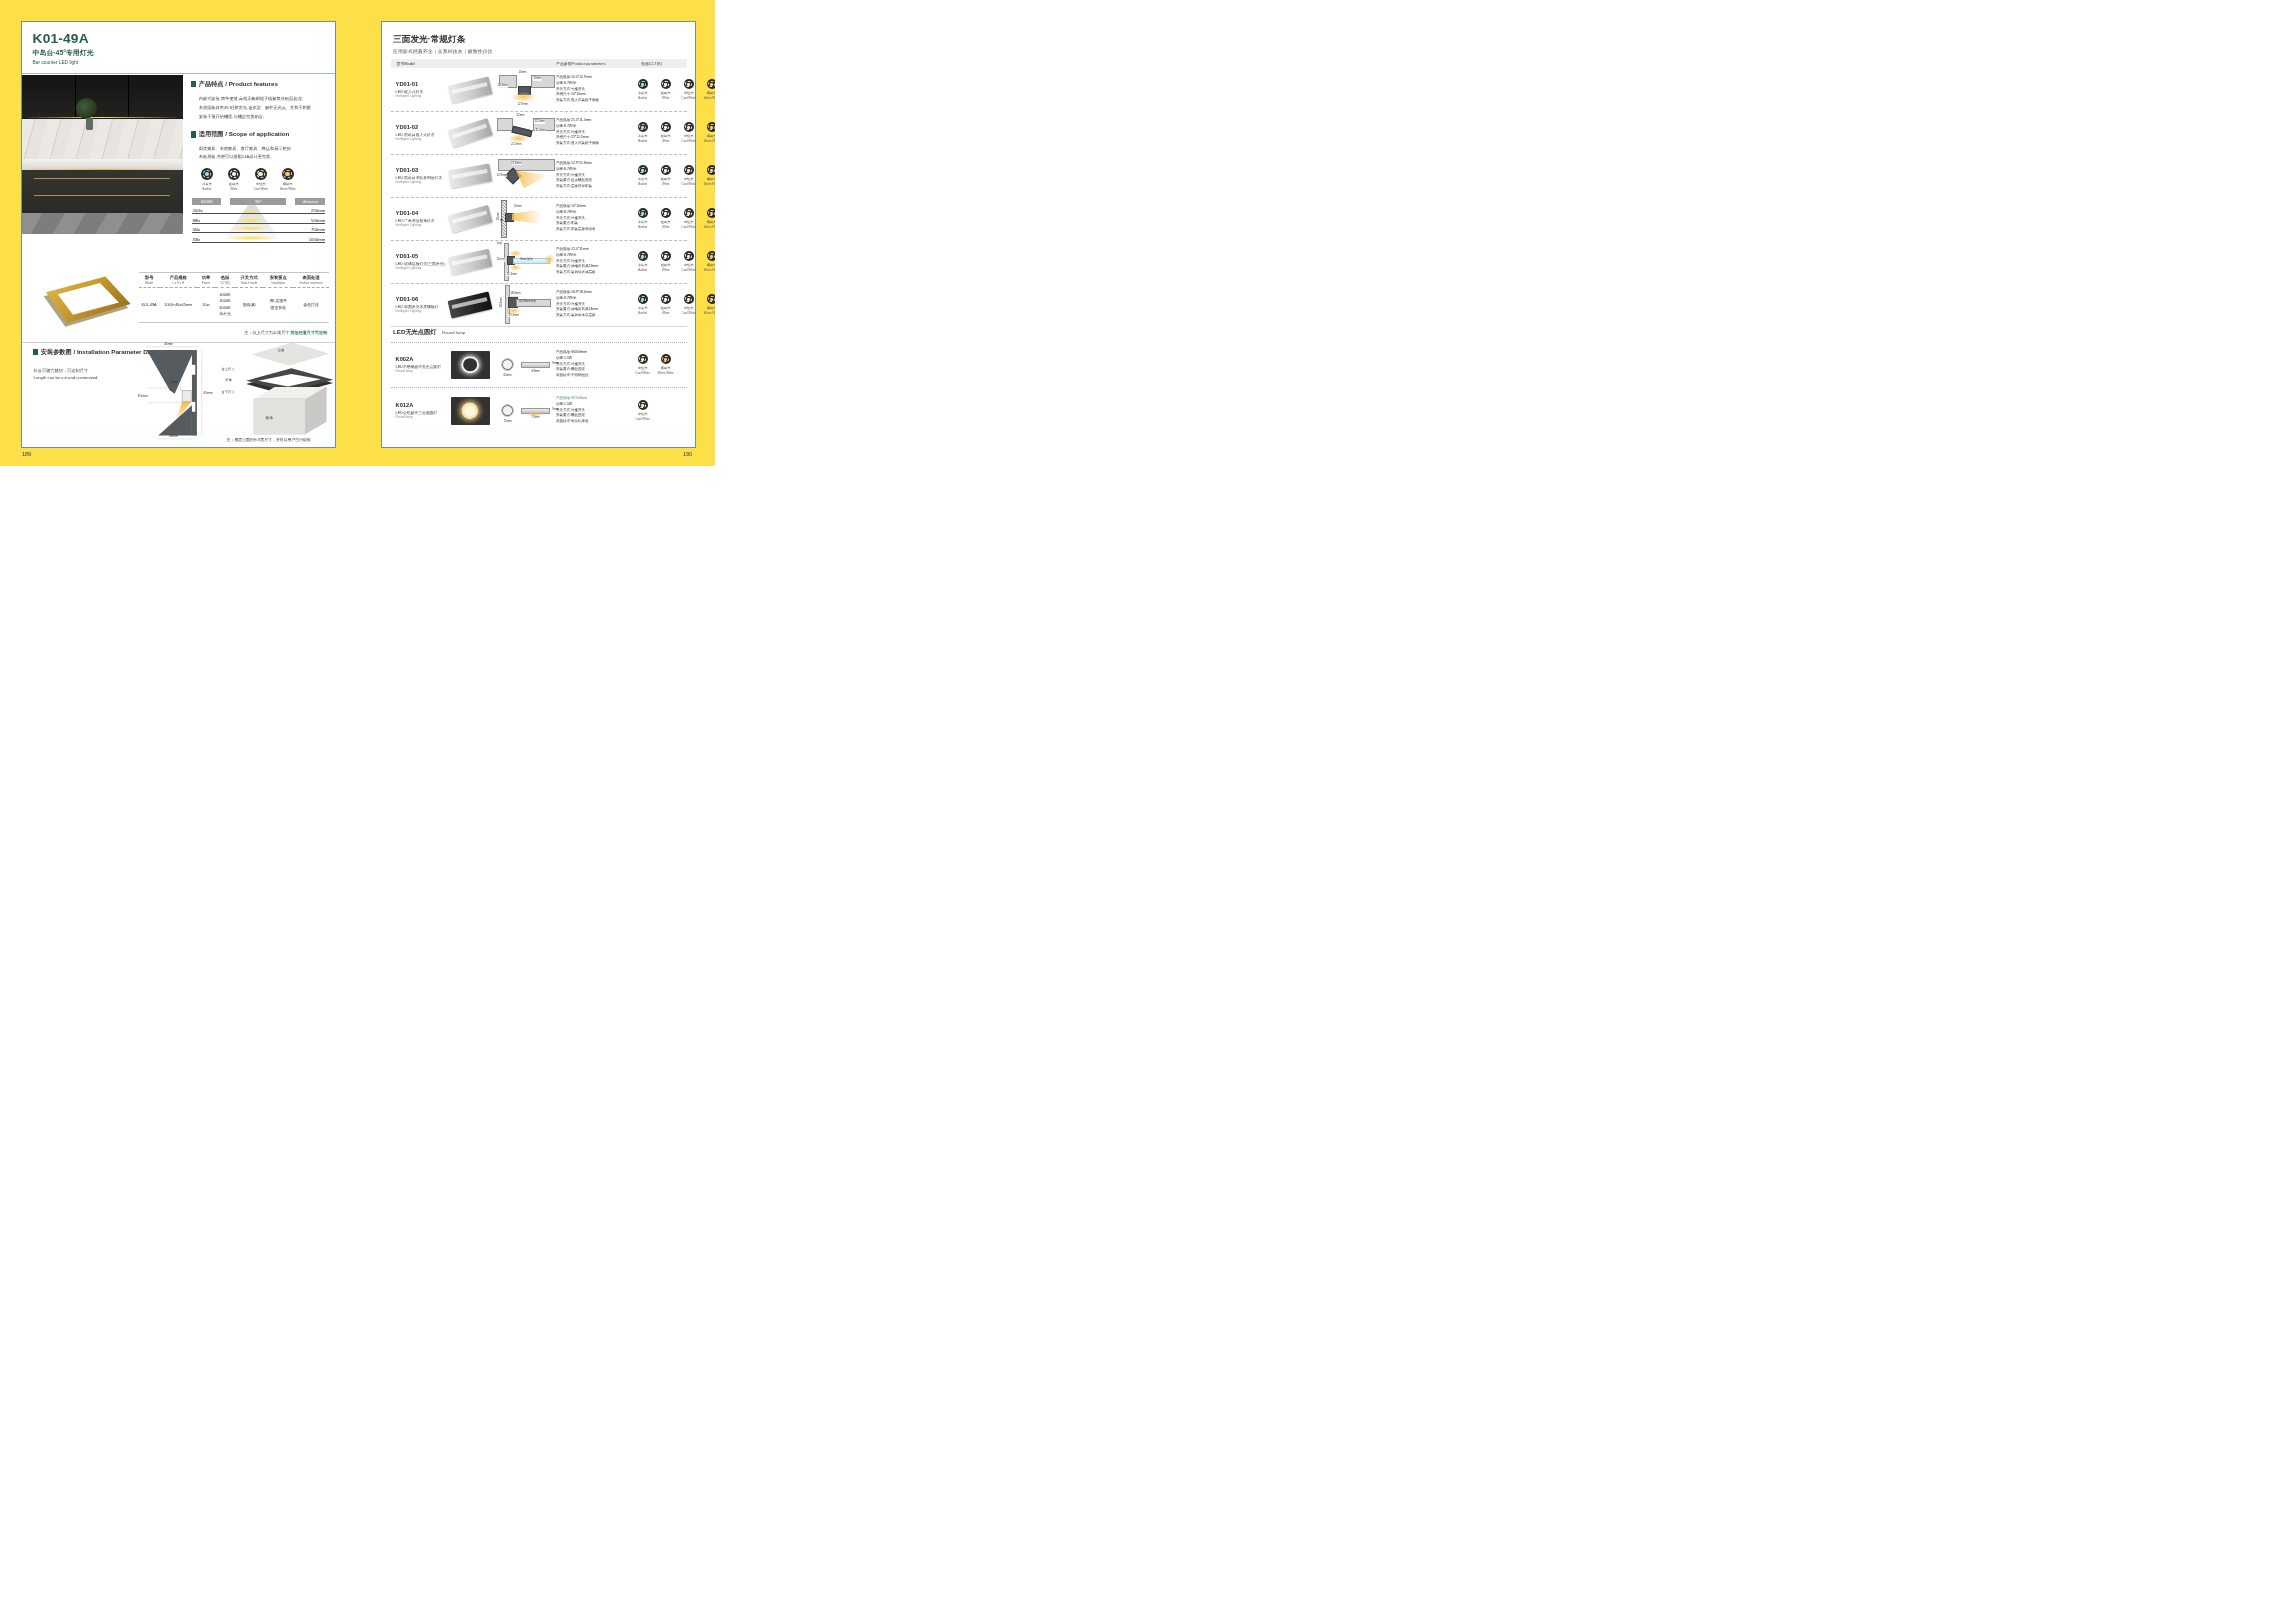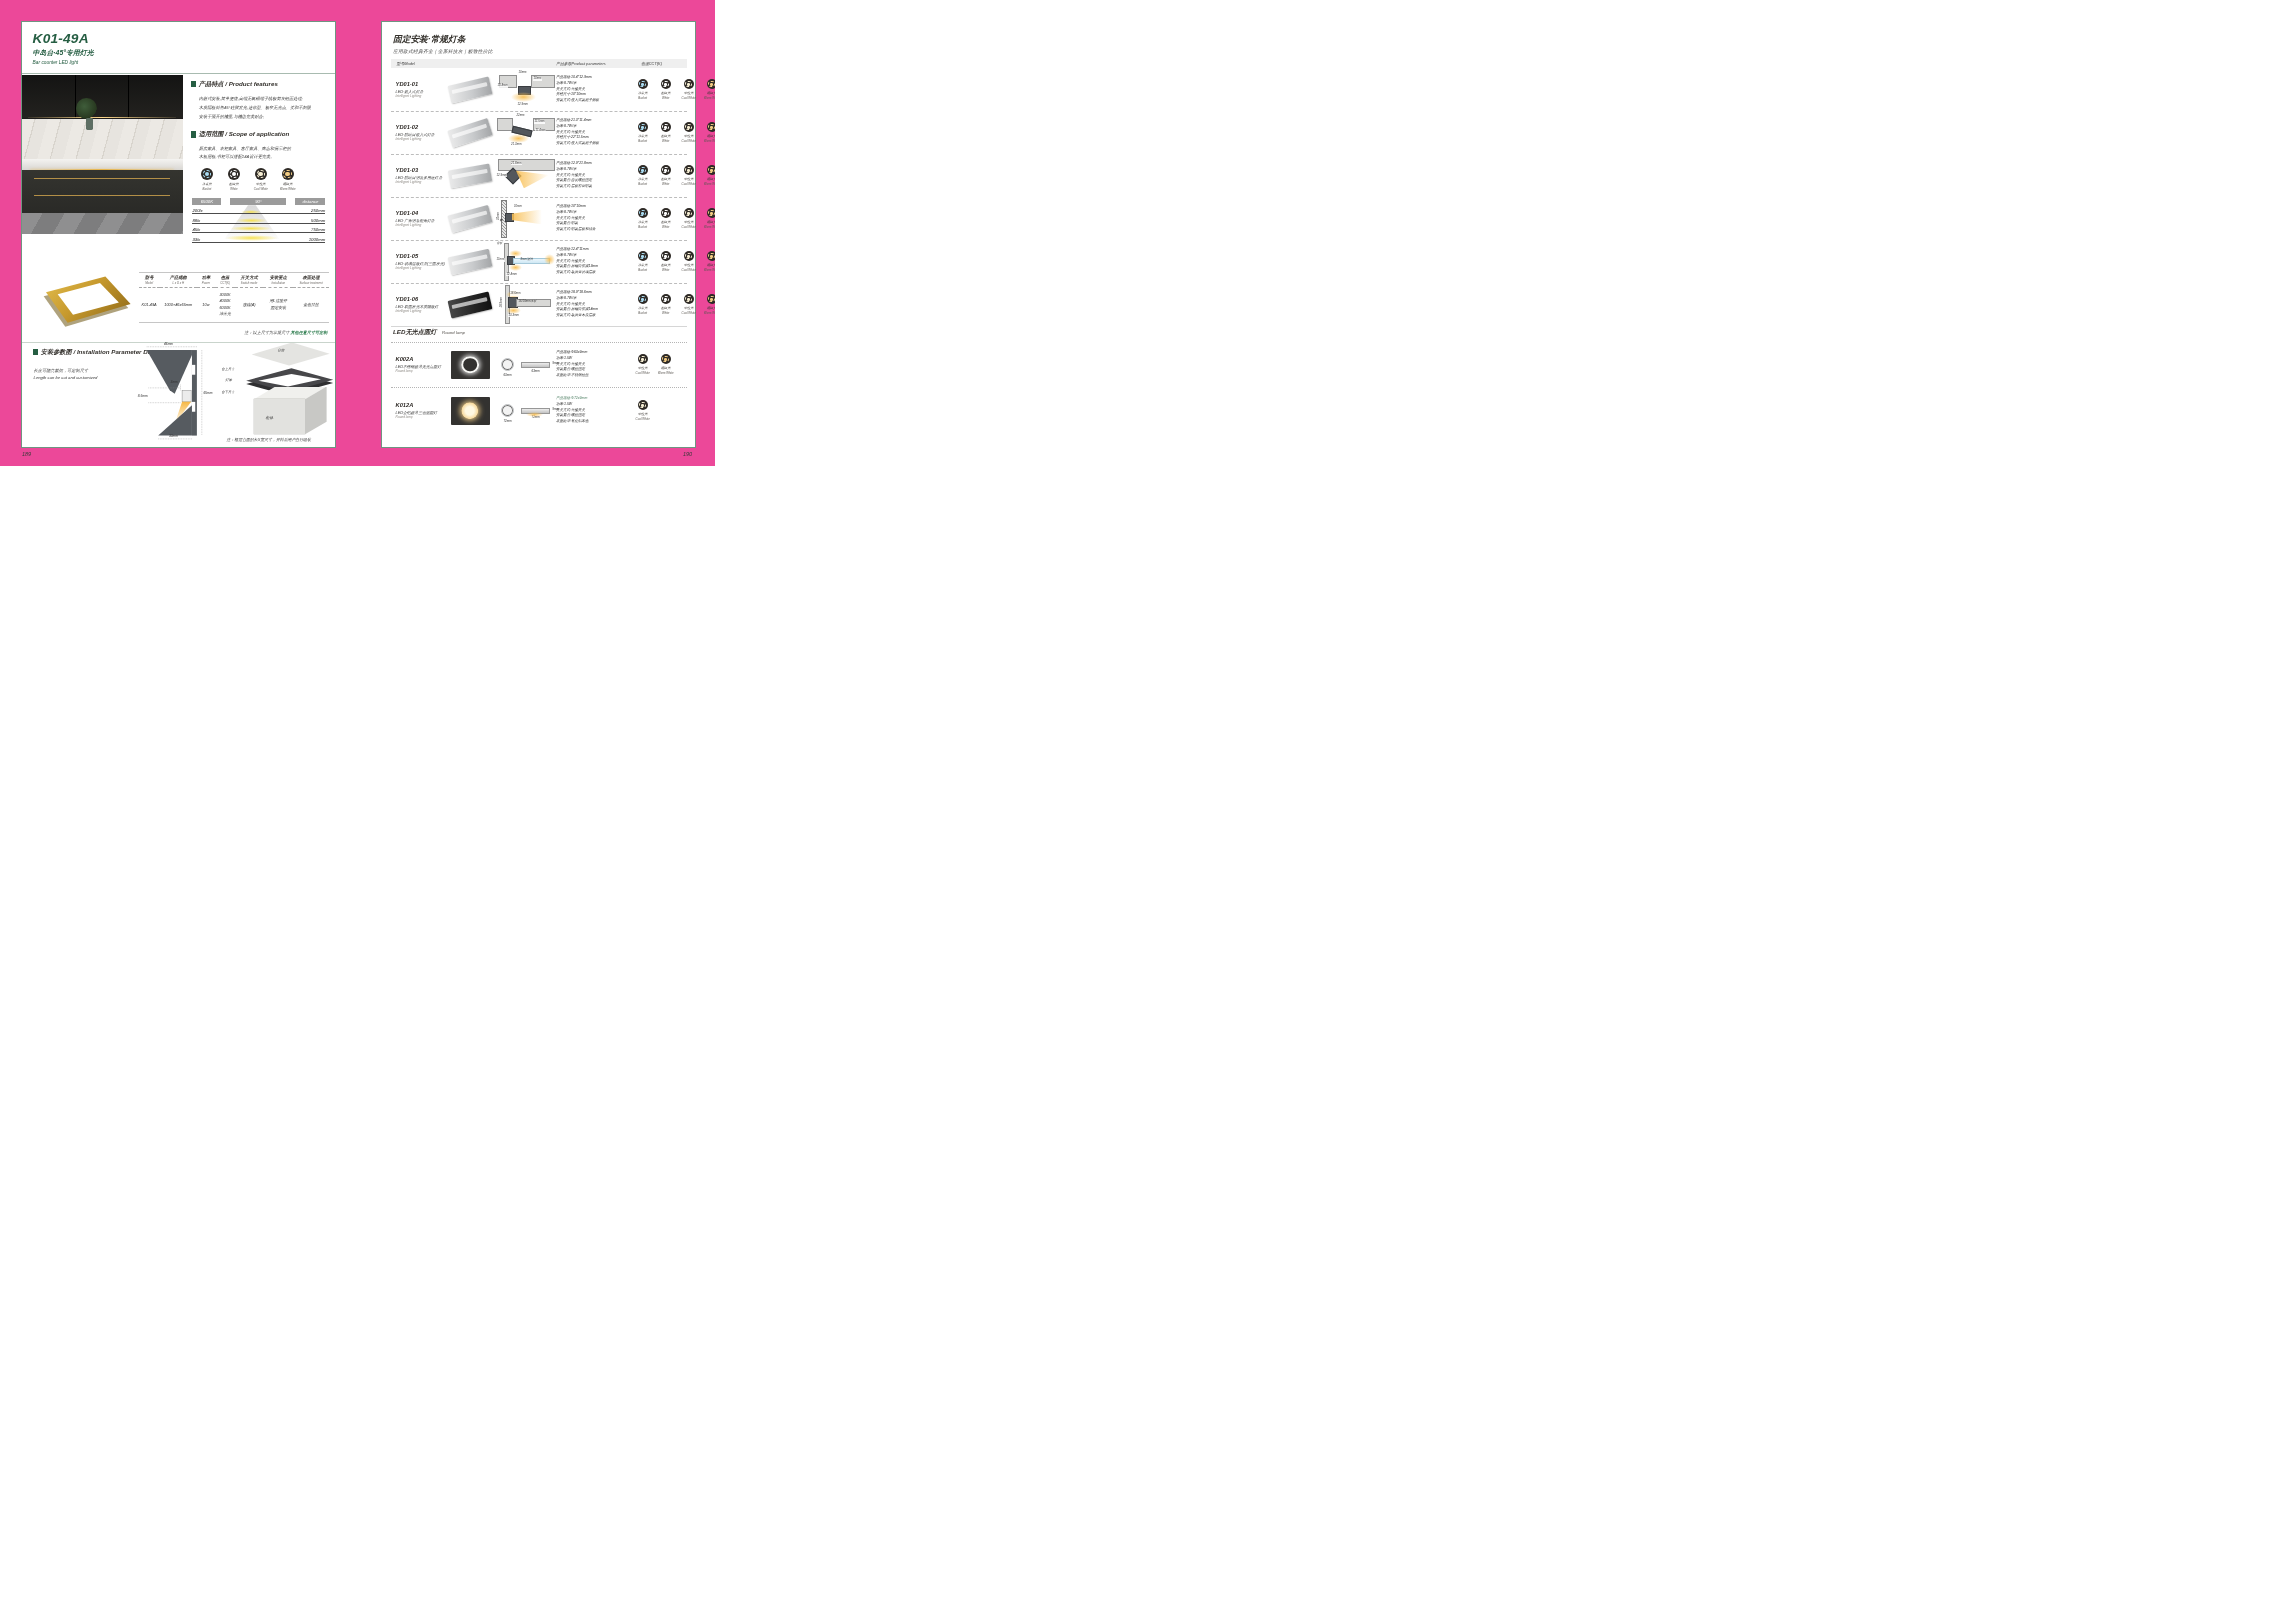--- a/index.html
+++ b/index.html
@@ -1,16 +1,16 @@
 <!DOCTYPE html>
 <html style="font-size:7.3px"><head>
 <meta charset="utf-8">
 <style>
   html,body{margin:0;padding:0;background:#fff;font-family:"Liberation Sans","DejaVu Sans",sans-serif;color:#2c2c2c;}
-  #canvas{position:relative;width:715px;height:466px;background:#ec4899;overflow:hidden;font-style:italic;}
+  #canvas{position:relative;width:715px;height:466px;background:#fde047;overflow:hidden;}
   .page{position:absolute;top:20.6px;width:313px;height:425px;border:0.5px solid #6f9481;background:#fff;}
   #pageL{left:20.6px}
   #pageR{left:381px}
   .pnum{position:absolute;top:451px;font-size:5.5px;color:#3a3a3a;}
 
   
   .titleblk{position:absolute;left:11px;top:9px;}
   .titleblk .model{font-size:13.7px;font-weight:bold;color:#265e43;letter-spacing:0.2px;}
   .titleblk .tcn{font-size:6.9px;font-weight:bold;color:#265e43;margin-top:2.7px;}
   .titleblk .ten{font-size:4.8px;color:#265e43;margin-top:1.4px;}
@@ -352,21 +352,21 @@
         <div class="ex-cab-top"></div>
         <div class="ex-cab-front"></div>
         <div class="ex-cab-side"></div>
         <span class="ex-lab" style="left:12px;top:28px;font-size:3.9px">柜体</span>
       </div>
     </div>
     <div class="inst-note">注：根据台面的长X宽尺寸，开料后用户自行组装</div>
   </div>
 
   <div class="page" id="pageR">
-    <div class="rp-title">固定安装·常规灯条</div>
+    <div class="rp-title">三面发光·常规灯条</div>
     <div class="rp-sub">应用款式经典齐全｜全系科技灰｜极致性价比</div>
 
     <div class="rp-head grid5">
       <span style="padding-left:5.5px">型号Model</span>
       <span></span>
         <span></span>
       <span>产品参数Product parameters</span>
       <span style="padding-left:11px">色温CCT(K)</span>
     </div>
 

